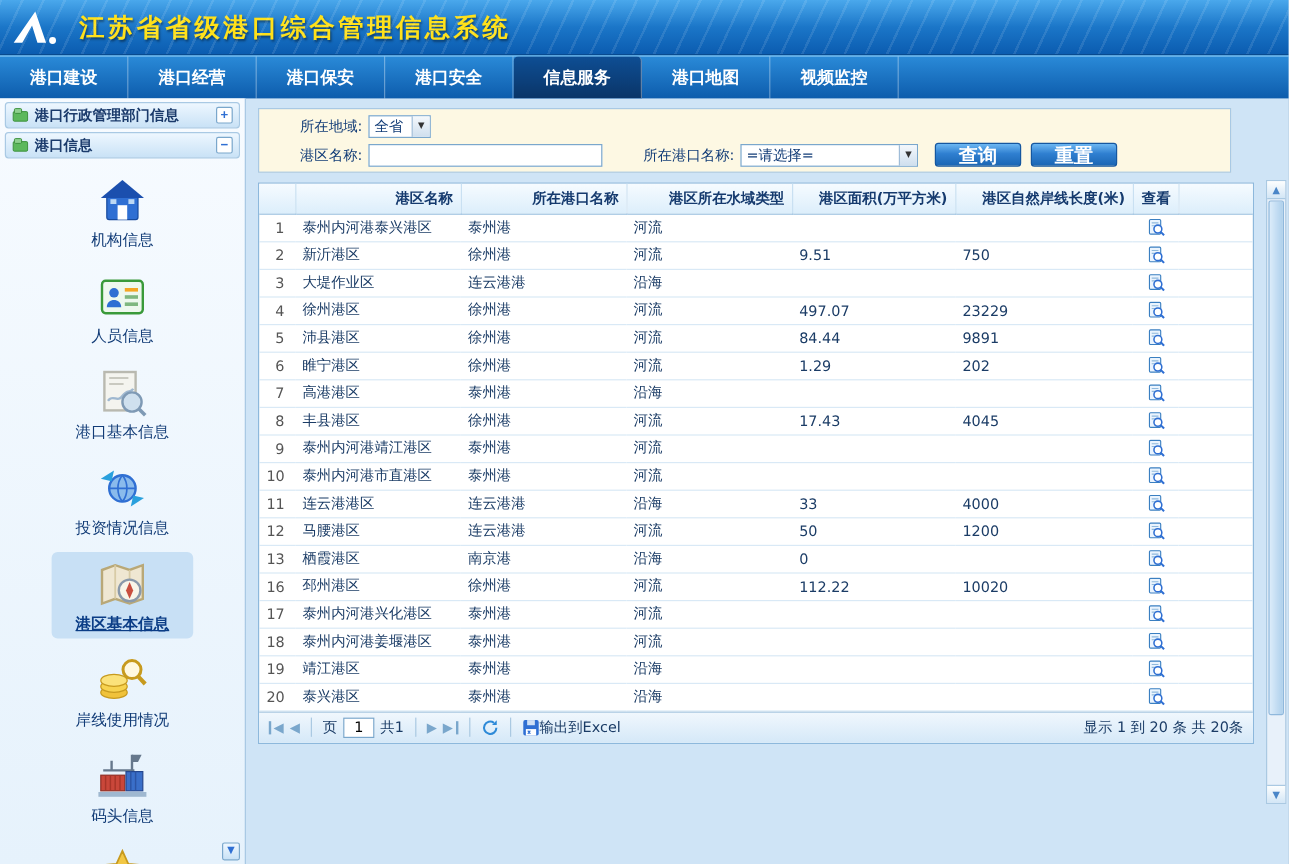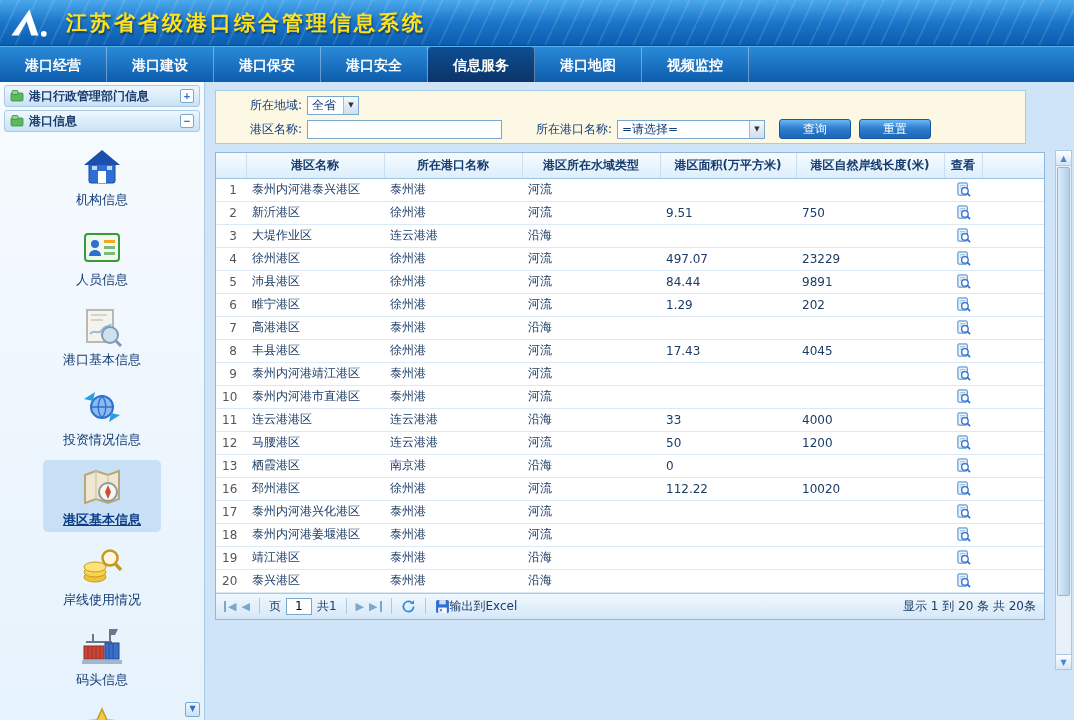--- a/index.html
+++ b/index.html
@@ -40,31 +40,31 @@
 
   .filters { margin-right:40px; background:#fdf8e3; border:1px solid #a9c9e4; padding:2px 8px; font-size:12px; color:#123c77; }
   .f-row { height:24px; display:flex; align-items:center; }
   .f-label { width:78px; text-align:right; margin-right:5px; white-space:nowrap; }
   .f-label.mid { width:auto; margin-left:34px; }
   .sel { background:#fff; border:1px solid #7aa7cc; height:19px; display:inline-flex; align-items:center; padding-left:4px; cursor:pointer; }
   .sel .arrow-box { margin-left:auto; width:15px; height:100%; background:linear-gradient(180deg,#f4f8fc,#cfdfee); border-left:1px solid #9fbcd8; display:flex; align-items:center; justify-content:center; font-size:7px; color:#333; }
   .sel.region { width:52px; }
   .sel.port { width:148px; }
   .txt { width:195px; height:19px; border:1px solid #7aa7cc; font-size:12px; padding:0 3px; font-family:inherit; }
-  .btn { width:72px; height:20px; color:#fff; font-size:12px; font-weight:normal; background:linear-gradient(180deg,#6cb7f2,#2f7fd0 45%,#1b66b4); border:1px solid #1557a0; border-radius:3px; cursor:pointer; margin-left:8px; font-family:inherit; }
+  .btn { width:72px; height:20px; color:#fff; font-size:16px; font-weight:bold; background:linear-gradient(180deg,#6cb7f2,#2f7fd0 45%,#1b66b4); border:1px solid #1557a0; border-radius:3px; cursor:pointer; margin-left:8px; font-family:inherit; }
   .btn.first-btn { margin-left:14px; }
 
   
   .grid-panel { margin-top:8px; margin-right:21px; background:#fff; border:1px solid #8db8dc; }
   .grid-title { height:22px; background:linear-gradient(180deg,#eaf5fe,#cfe4f5); border-bottom:1px solid #a9c9e4; display:flex; align-items:center; gap:5px; padding:0 6px; font-size:12px; font-weight:bold; color:#1a3a6b; }
   .g-ico { width:14px; height:14px; display:inline-block; }
   .g-ico svg { width:100%; height:100%; }
 
   table { width:100%; border-collapse:collapse; table-layout:fixed; font-size:12px; }
-  thead th { height:25px; background:linear-gradient(180deg,#f6fbff,#dceefb); border-bottom:1px solid #9ec3e0; border-right:1px solid #c9e0f2; color:#153a6e; font-weight:bold; text-align:center; padding:0 6px; white-space:nowrap; overflow:hidden; }
+  thead th { height:25px; background:linear-gradient(180deg,#f6fbff,#dceefb); border-bottom:1px solid #9ec3e0; border-right:1px solid #c9e0f2; color:#153a6e; font-weight:bold; text-align:right; padding:0 6px; white-space:nowrap; overflow:hidden; }
   thead th:last-child { border-right:none; }
   tbody td { height:23px; border-bottom:1px solid #d9e9f6; padding:0 6px; color:#1b3c66; white-space:nowrap; overflow:hidden; }
   td.num { color:#555; text-align:right; padding-right:9px; }
   td.view { text-align:center; padding:0; }
   .view-ico { display:inline-block; width:15px; height:15px; cursor:pointer; vertical-align:middle; }
   .view-ico svg { width:100%; height:100%; }
 
   
   .pager { height:26px; background:linear-gradient(180deg,#f0f7fd,#d5e8f8); border-top:1px solid #aac9e2; display:flex; align-items:center; padding:0 8px; gap:5px; font-size:12px; color:#1b3c66; }
   .pg { color:#7aa7cc; font-size:11px; cursor:pointer; line-height:1; }
@@ -94,22 +94,22 @@
     <div class="logo">
       <svg viewBox="0 0 60 40" width="54" height="36">
           <path d="M6 34 L26 5 L36 34 L28 34 L23 18 L14 34 Z" fill="#ffffff"></path>
           <circle cx="42" cy="32" r="3.2" fill="#ffffff"></circle>
         </svg>
     </div>
     <div class="app-title">江苏省省级港口综合管理信息系统</div>
   </div>
 
   <div class="nav" id="main-nav">
+      <div class="tab">港口建设</div>
       <div class="tab">港口经营</div>
-      <div class="tab">港口建设</div>
       <div class="tab">港口保安</div>
       <div class="tab">港口安全</div>
       <div class="tab active">信息服务</div>
       <div class="tab">港口地图</div>
       <div class="tab">视频监控</div>
     </div>
 
   <div class="bd">
 
     <div class="side">

